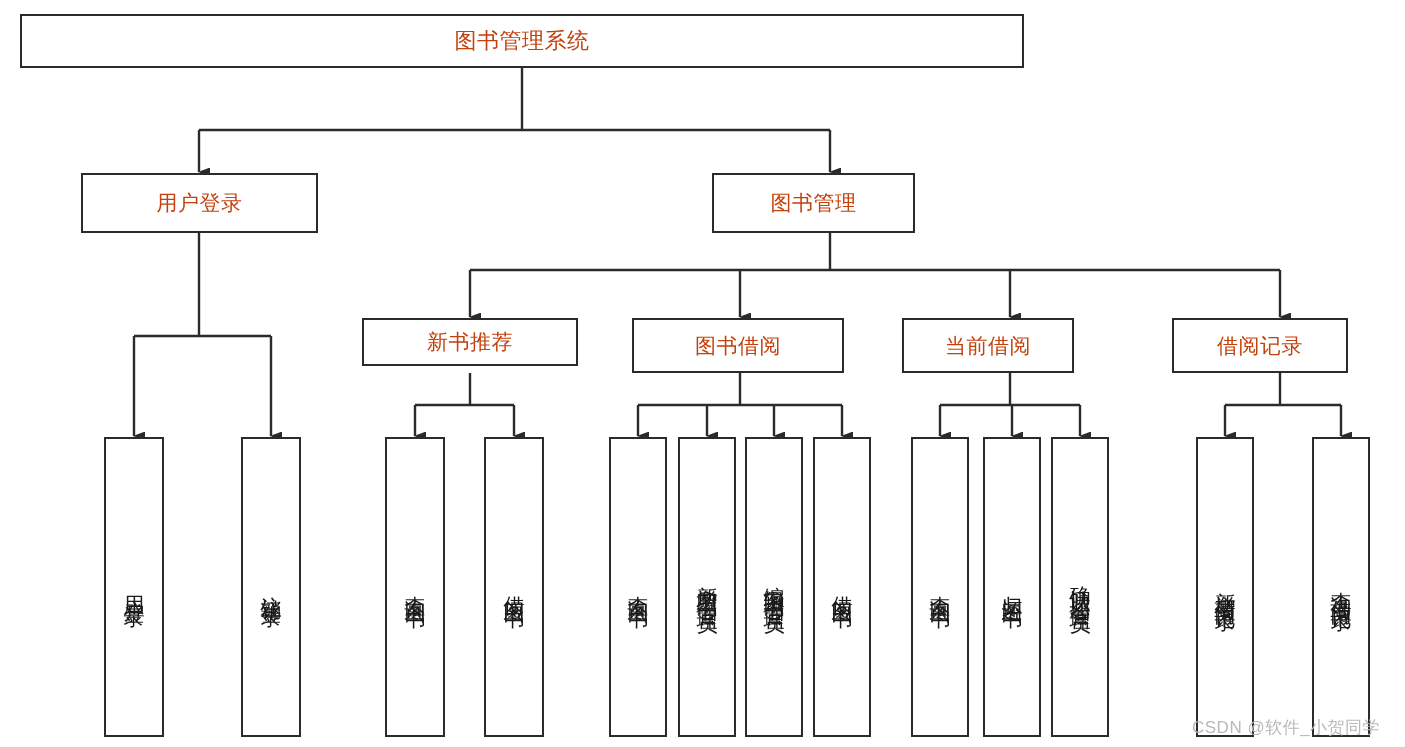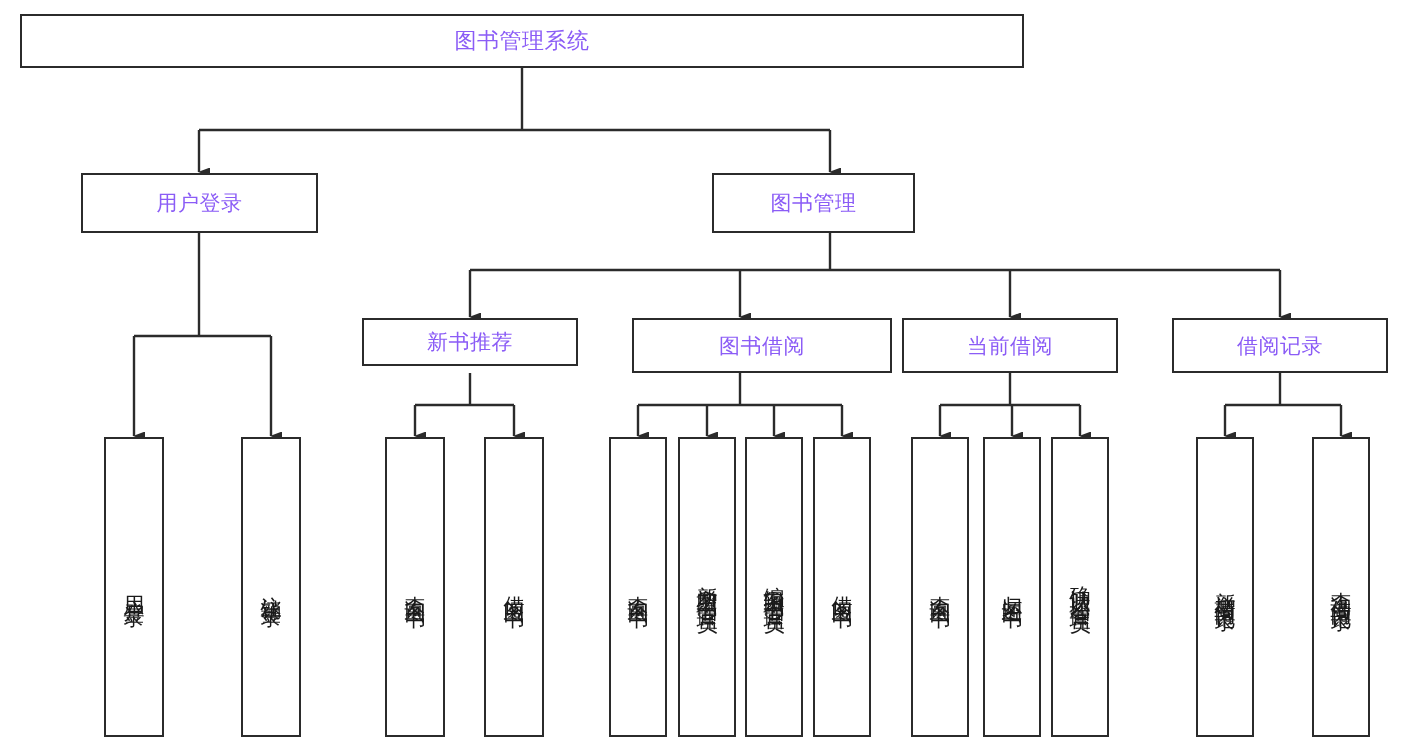--- a/index.html
+++ b/index.html
@@ -29,21 +29,21 @@
     box-sizing: border-box;
     background: #ffffff;
     border: 2px solid #2b2b2b;
     display: flex;
     align-items: center;
     justify-content: center;
     overflow: hidden;
   }
   .node-label-h {
     font-size: 21px;
-    color: #8b5cf6;
+    color: #c2410c;
     letter-spacing: 0.5px;
     white-space: nowrap;
     line-height: 1.2;
   }
   .node-label-v {
     font-size: 21px;
     color: #1a1a1a;
     writing-mode: vertical-rl;
     text-orientation: upright;
     letter-spacing: 4px;
@@ -114,27 +114,27 @@
       </div>
       <div class="node-box level-1" style="left: 81px; top: 173px; width: 237px; height: 60px;">
         <span class="node-label-h">用户登录</span>
       </div>
       <div class="node-box level-1" style="left: 712px; top: 173px; width: 203px; height: 60px;">
         <span class="node-label-h">图书管理</span>
       </div>
       <div class="node-box level-2" style="left: 362px; top: 318px; width: 216px; height: 48px;">
         <span class="node-label-h">新书推荐</span>
       </div>
-      <div class="node-box level-2" style="left: 632px; top: 318px; width: 260px; height: 55px;">
+      <div class="node-box level-2" style="left: 632px; top: 318px; width: 212px; height: 55px;">
         <span class="node-label-h">图书借阅</span>
       </div>
-      <div class="node-box level-2" style="left: 902px; top: 318px; width: 216px; height: 55px;">
+      <div class="node-box level-2" style="left: 902px; top: 318px; width: 172px; height: 55px;">
         <span class="node-label-h">当前借阅</span>
       </div>
-      <div class="node-box level-2" style="left: 1172px; top: 318px; width: 216px; height: 55px;">
+      <div class="node-box level-2" style="left: 1172px; top: 318px; width: 176px; height: 55px;">
         <span class="node-label-h">借阅记录</span>
       </div>
       <div class="node-box level-3" style="left: 104px; top: 437px; width: 60px; height: 300px;">
         <span class="node-label-v">用户登录</span>
       </div>
       <div class="node-box level-3" style="left: 241px; top: 437px; width: 60px; height: 300px;">
         <span class="node-label-v">注销登录</span>
       </div>
       <div class="node-box level-3" style="left: 385px; top: 437px; width: 60px; height: 300px;">
         <span class="node-label-v">查询图书</span>
@@ -164,14 +164,15 @@
         <span class="node-label-v">确认归还（管理员）</span>
       </div>
       <div class="node-box level-3" style="left: 1196px; top: 437px; width: 58px; height: 300px;">
         <span class="node-label-v">新增借阅记录</span>
       </div>
       <div class="node-box level-3" style="left: 1312px; top: 437px; width: 58px; height: 300px;">
         <span class="node-label-v">查询借阅记录</span>
       </div>
     </div>
 
+  <div class="watermark" style="left:1192px; top:716px;">CSDN @软件_小贺同学</div>
 
 </div>
 
 </body></html>

